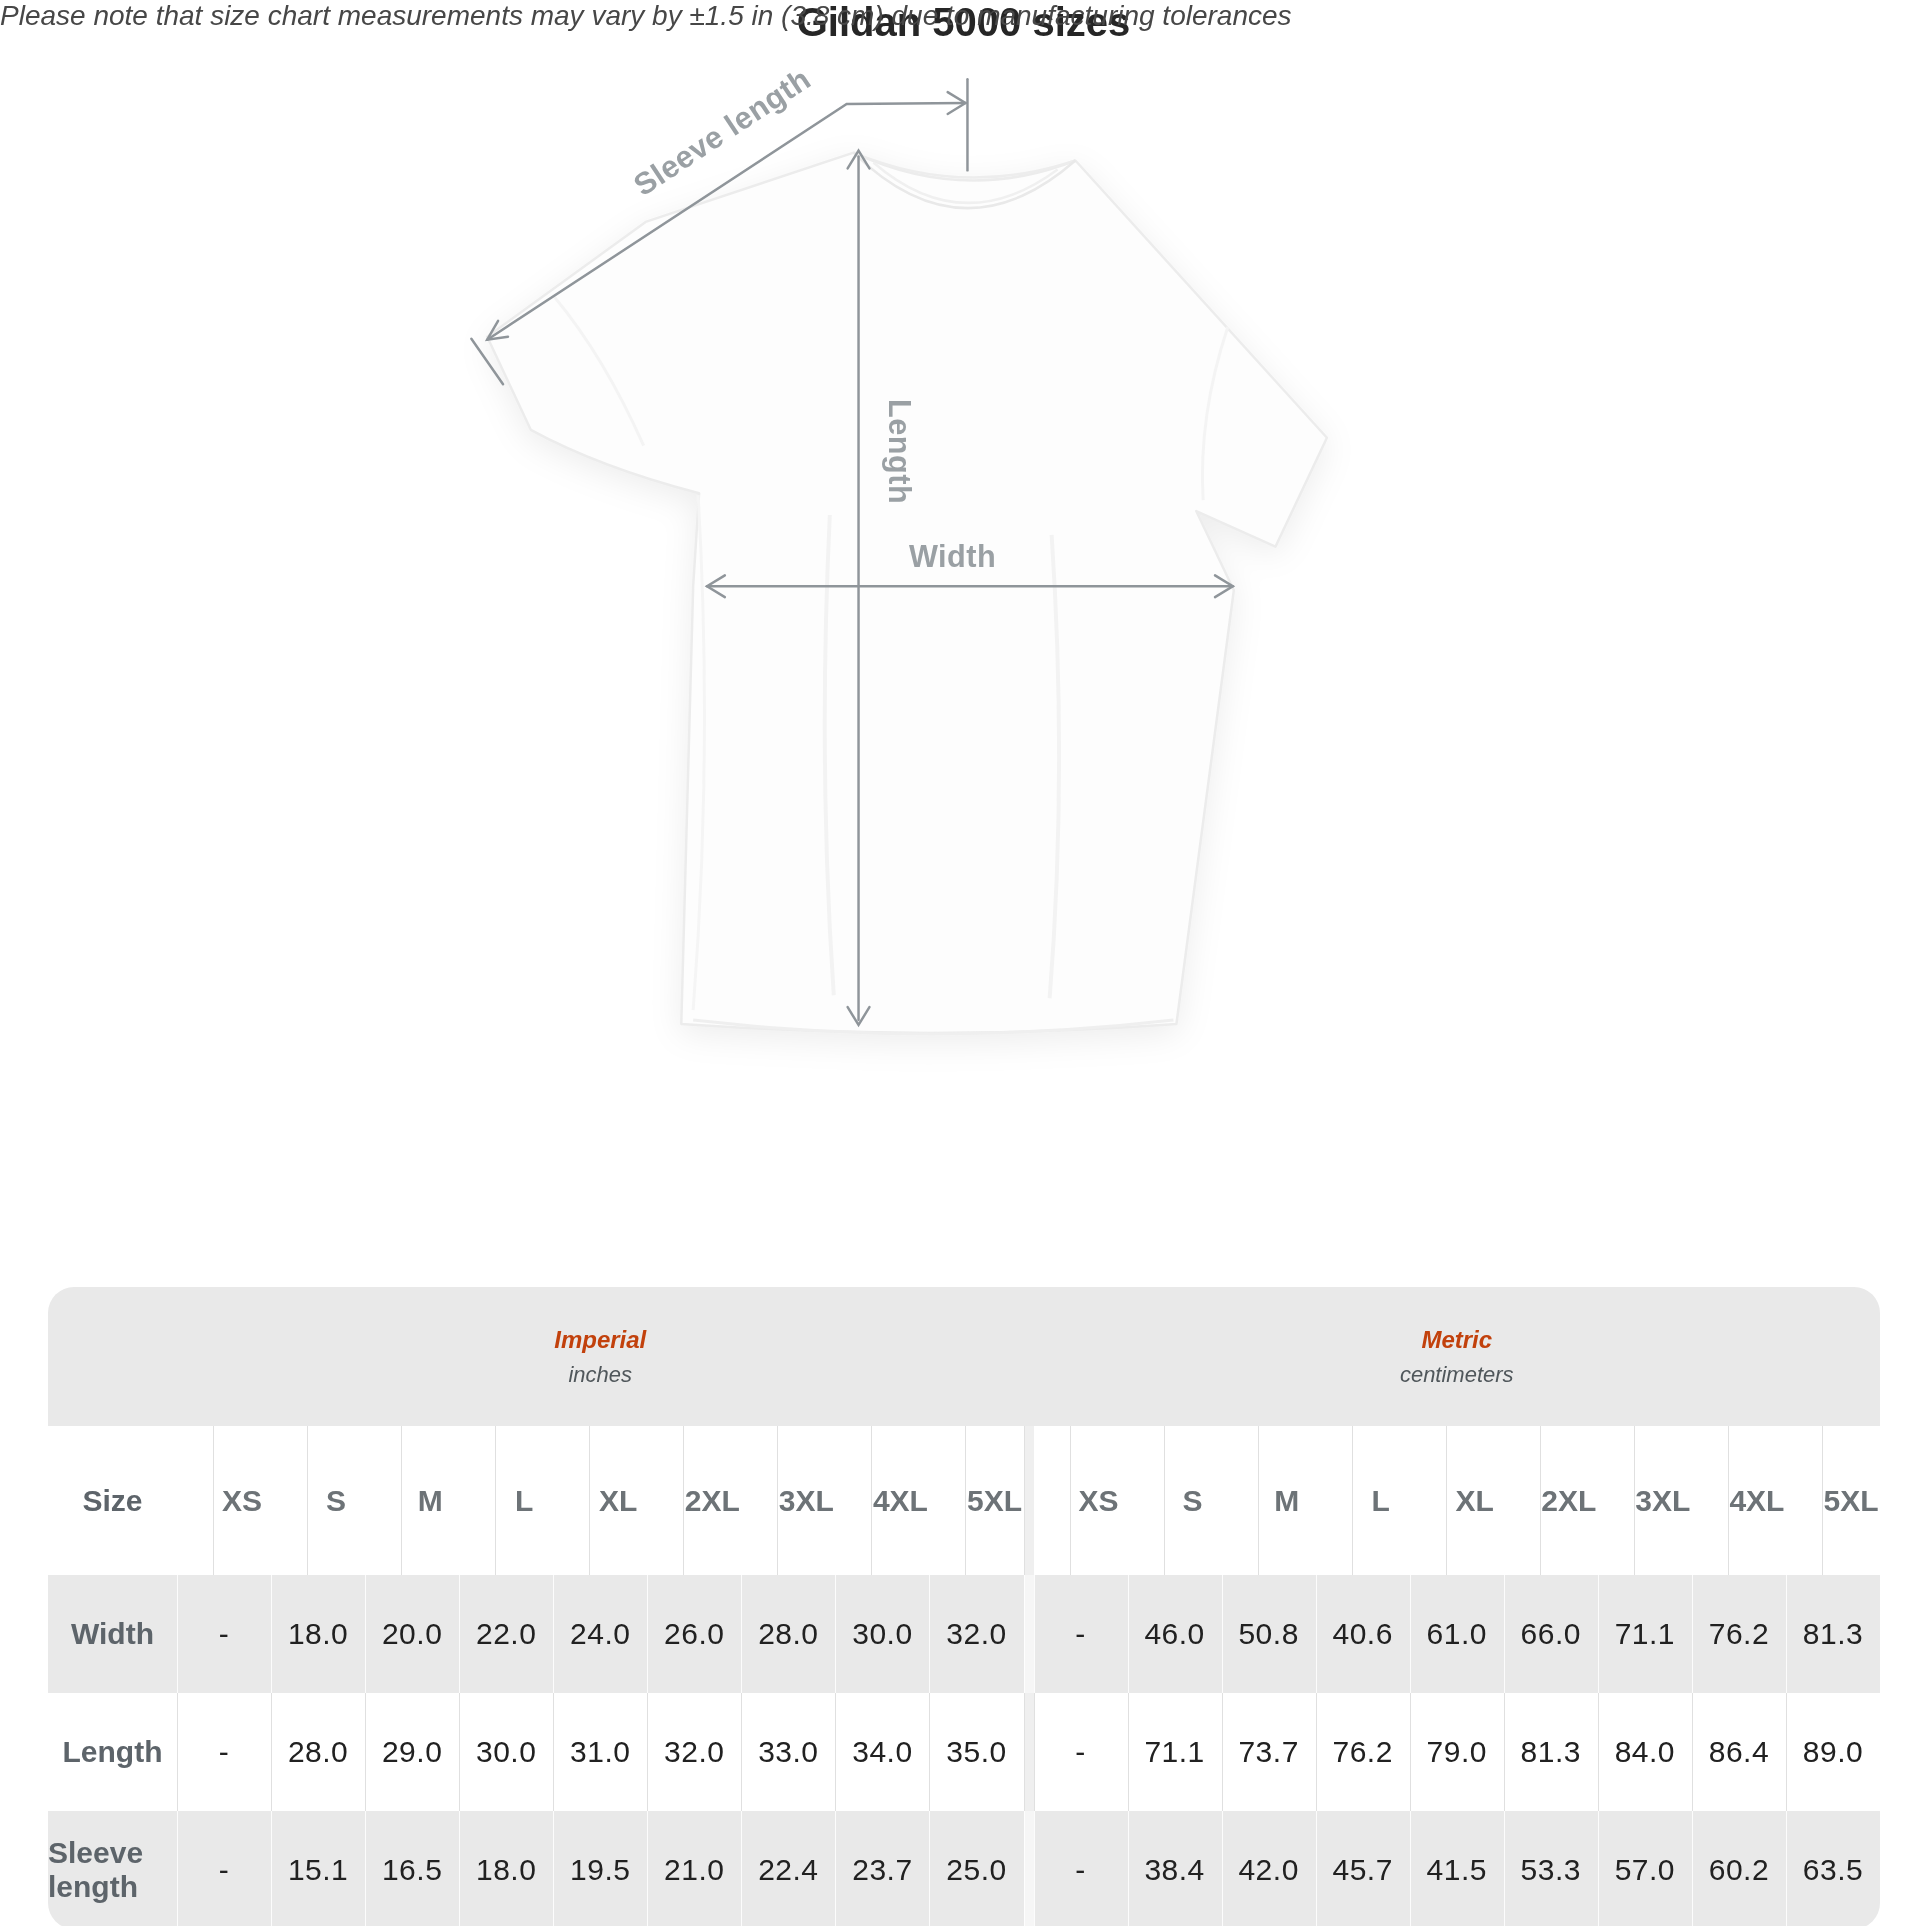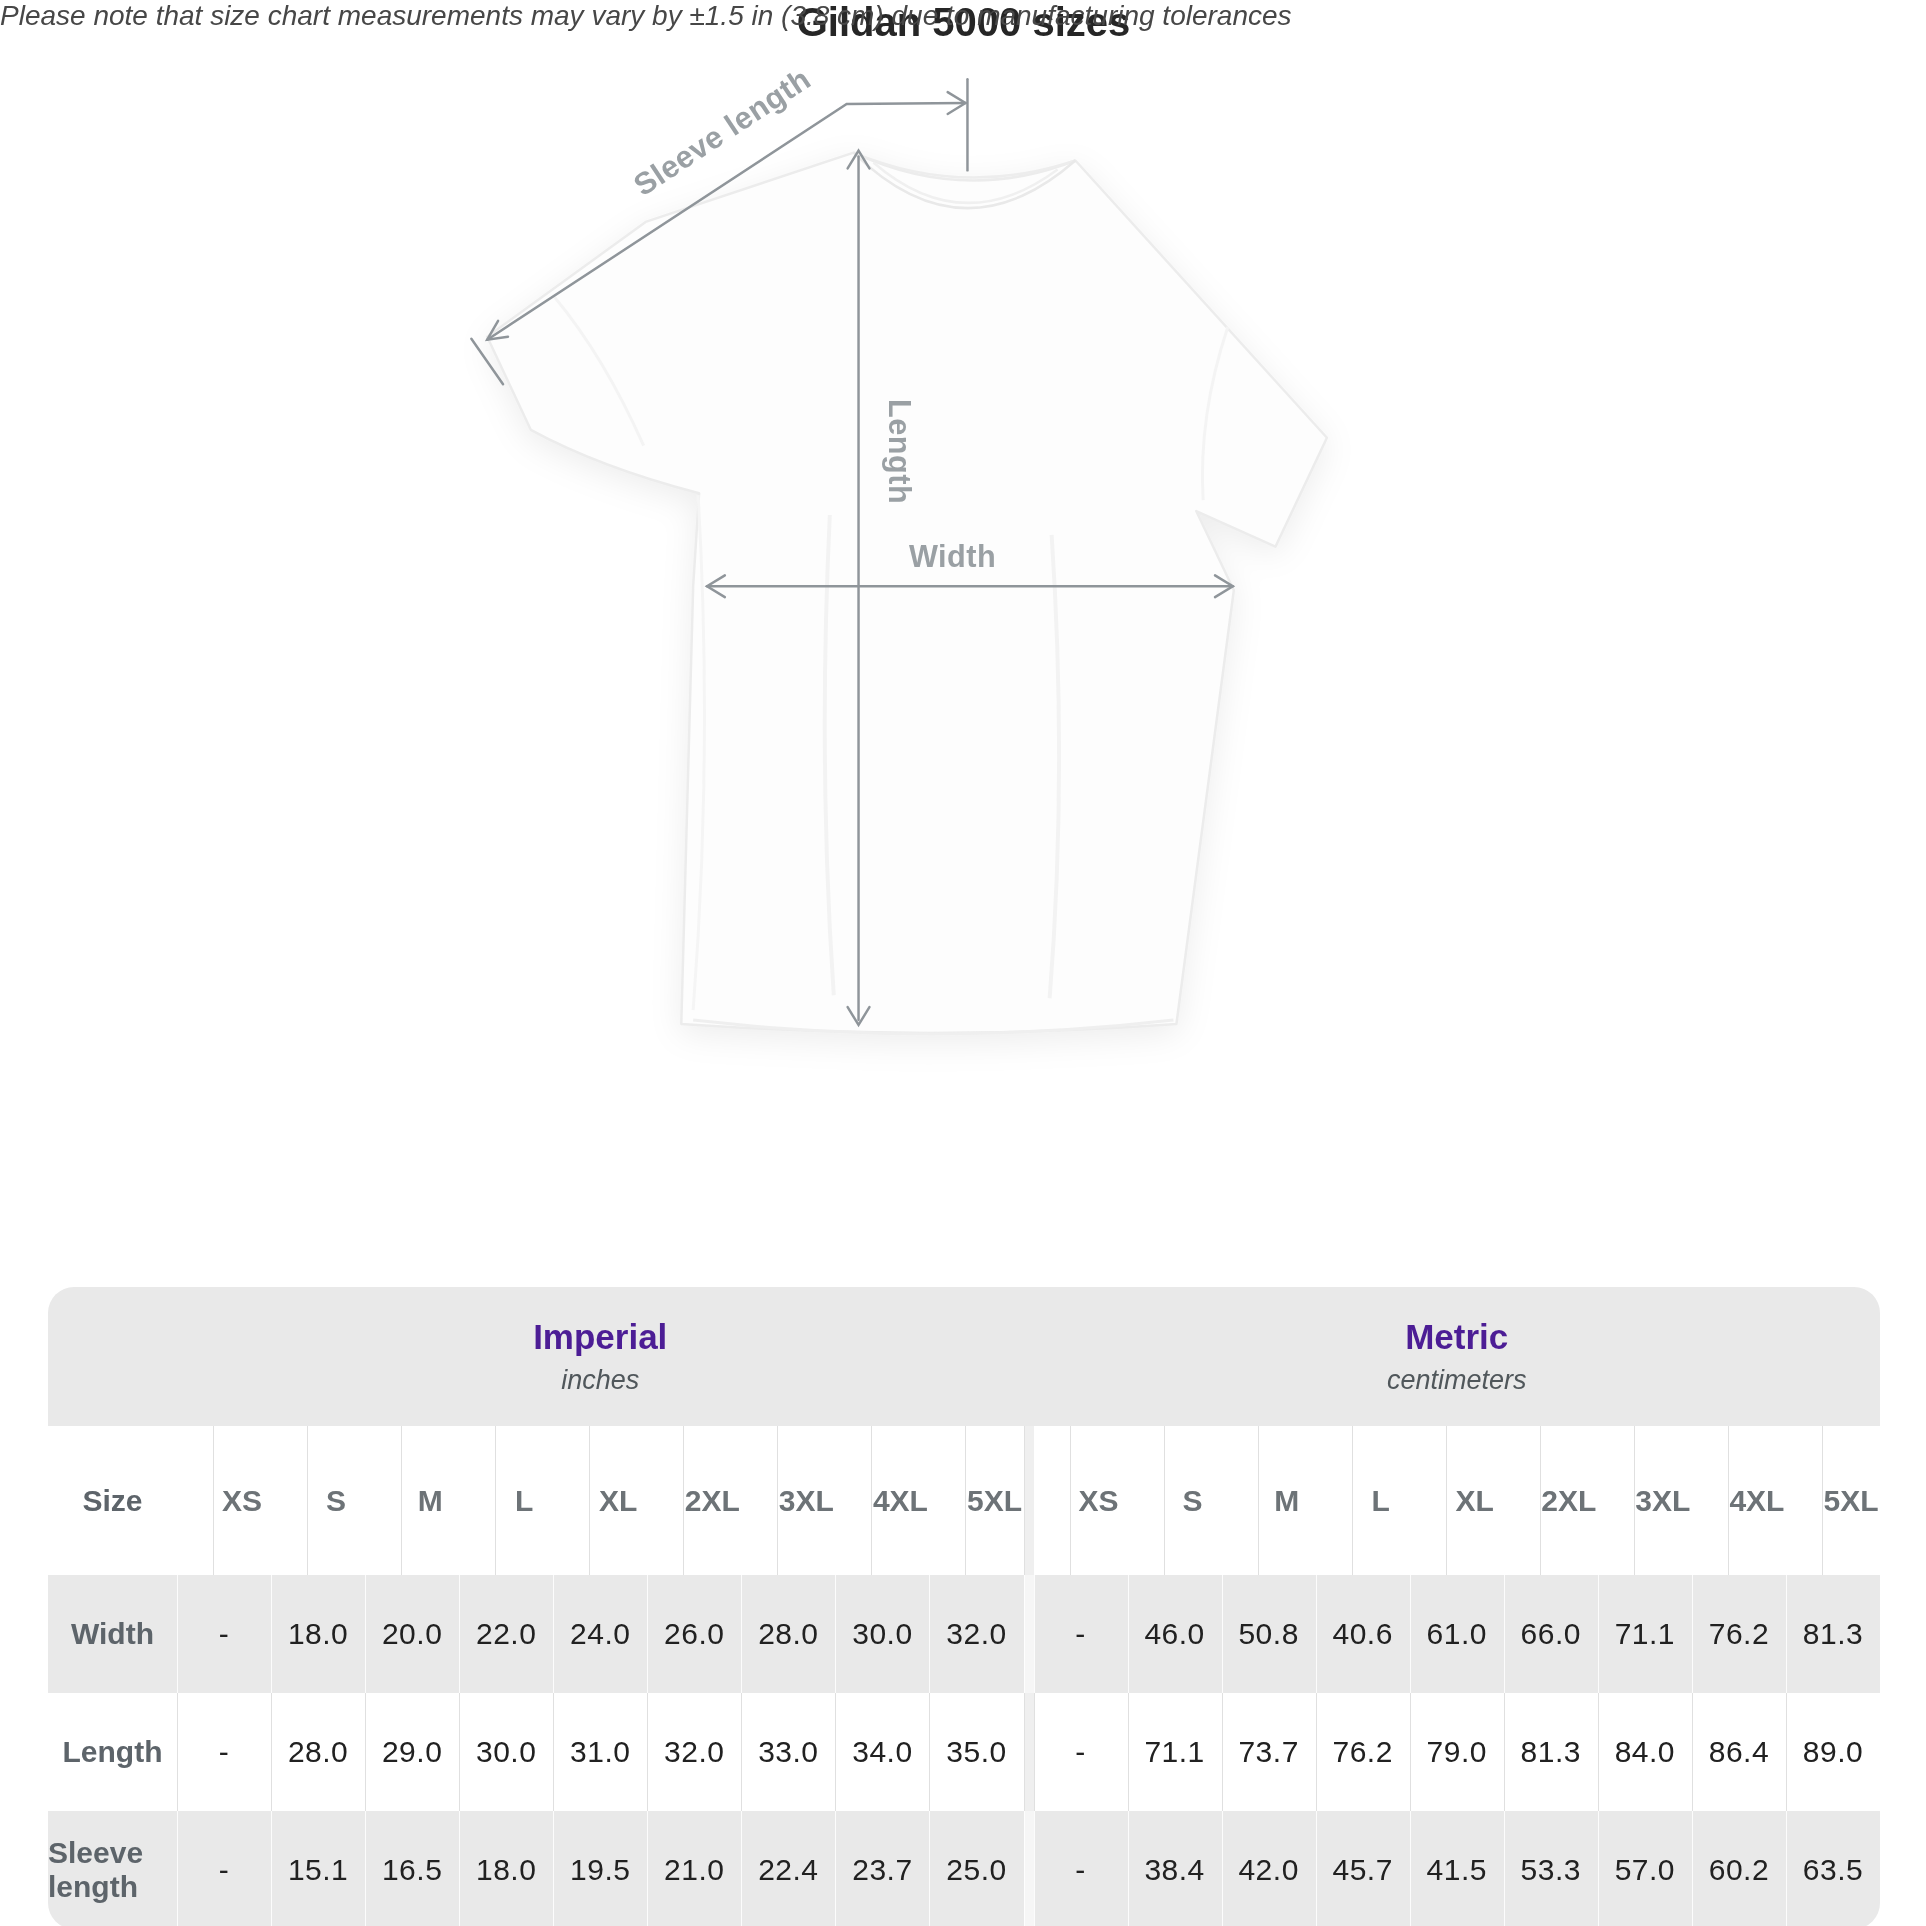--- a/index.html
+++ b/index.html
@@ -49,22 +49,22 @@
   .row-gray .cell + .cell{box-shadow:inset 1px 0 0 rgba(255,255,255,.85);}
 
   
   .header-row .divider,
   .row-white .divider{background:#efefef;}
   .row-gray .divider{background:#f6f6f6;}
   .band-row .divider{background:transparent;}
 
   
   .group{grid-column:span 9;display:flex;flex-direction:column;align-items:center;justify-content:center;gap:8px;}
-  .group-title{font-size:35px;font-weight:700;color:#4c1d95;}
-  .group-unit{font-size:27px;font-style:italic;color:#50575b;}
+  .group-title{font-size:24px;font-weight:700;font-style:italic;color:#c2410c;}
+  .group-unit{font-size:22px;font-style:italic;color:#50575b;}
   .band-corner{grid-column:span 1;}
 </style>
 </head>
 <body>
 
 <div class="figure-wrap">
   <svg width="1927" height="1129" viewBox="0 0 1946 1140">
 
     <g style="filter:drop-shadow(0 8px 16px rgba(0,0,0,0.07));">
       <path d="M 862 154

